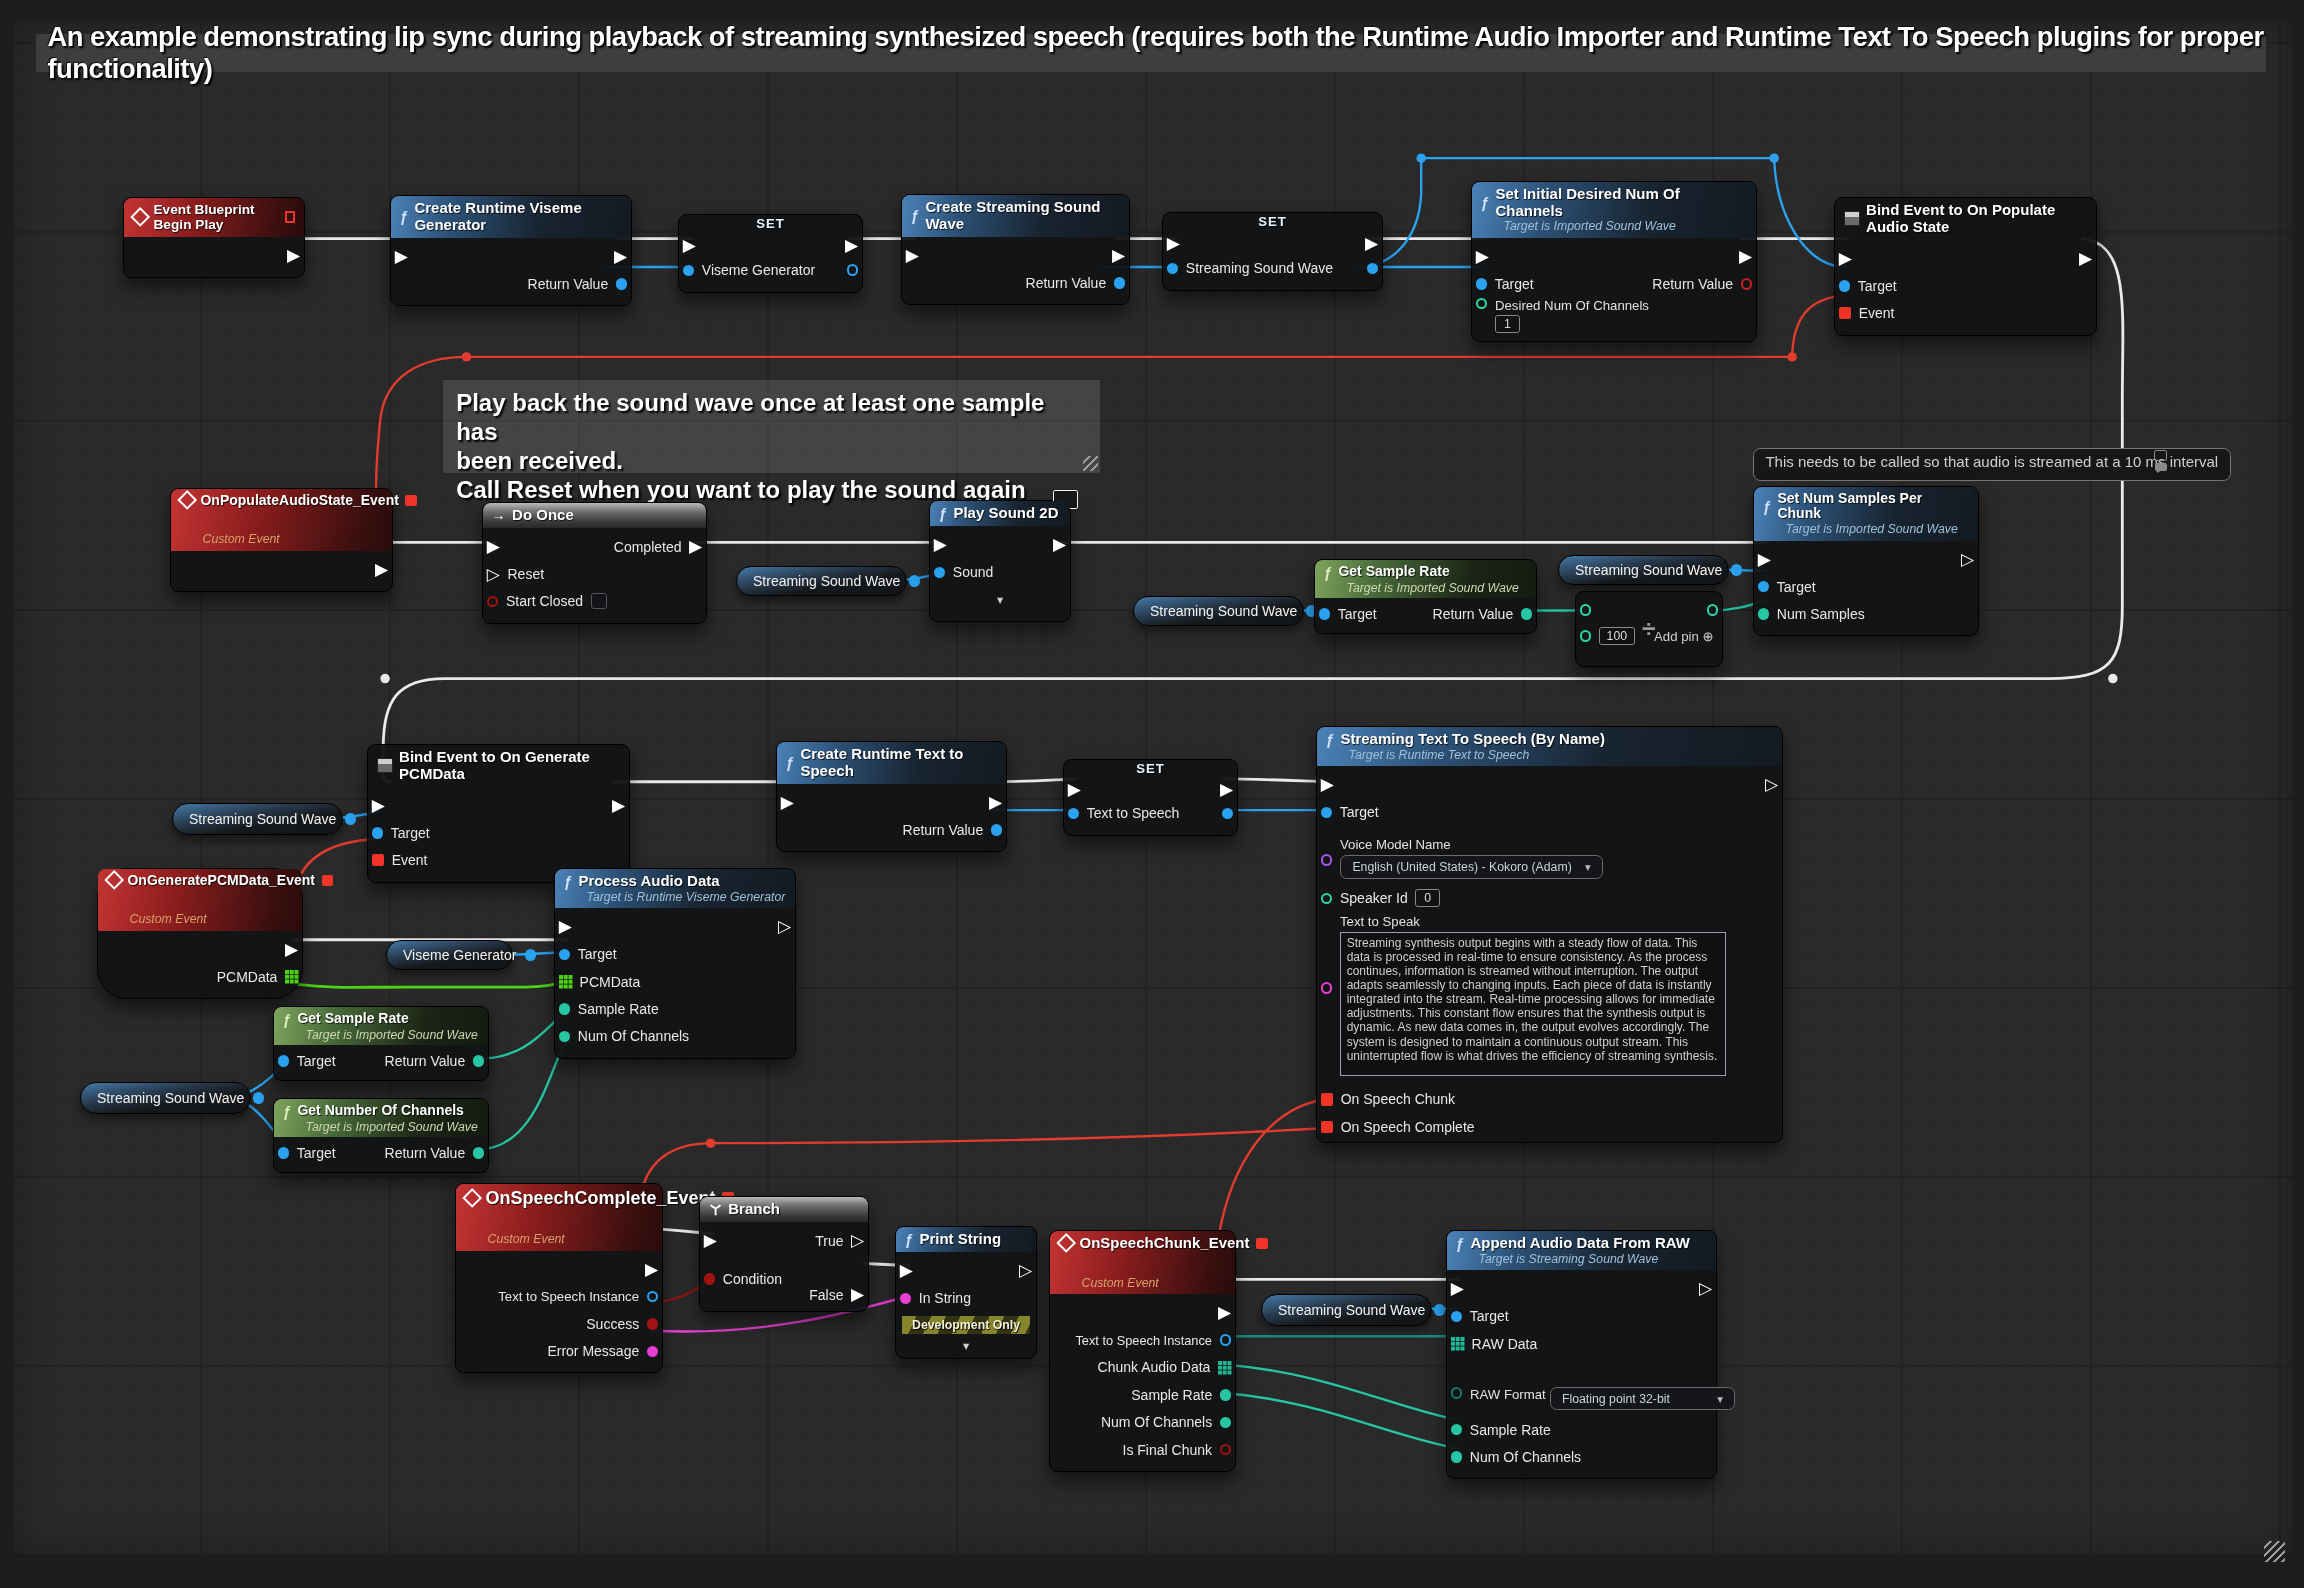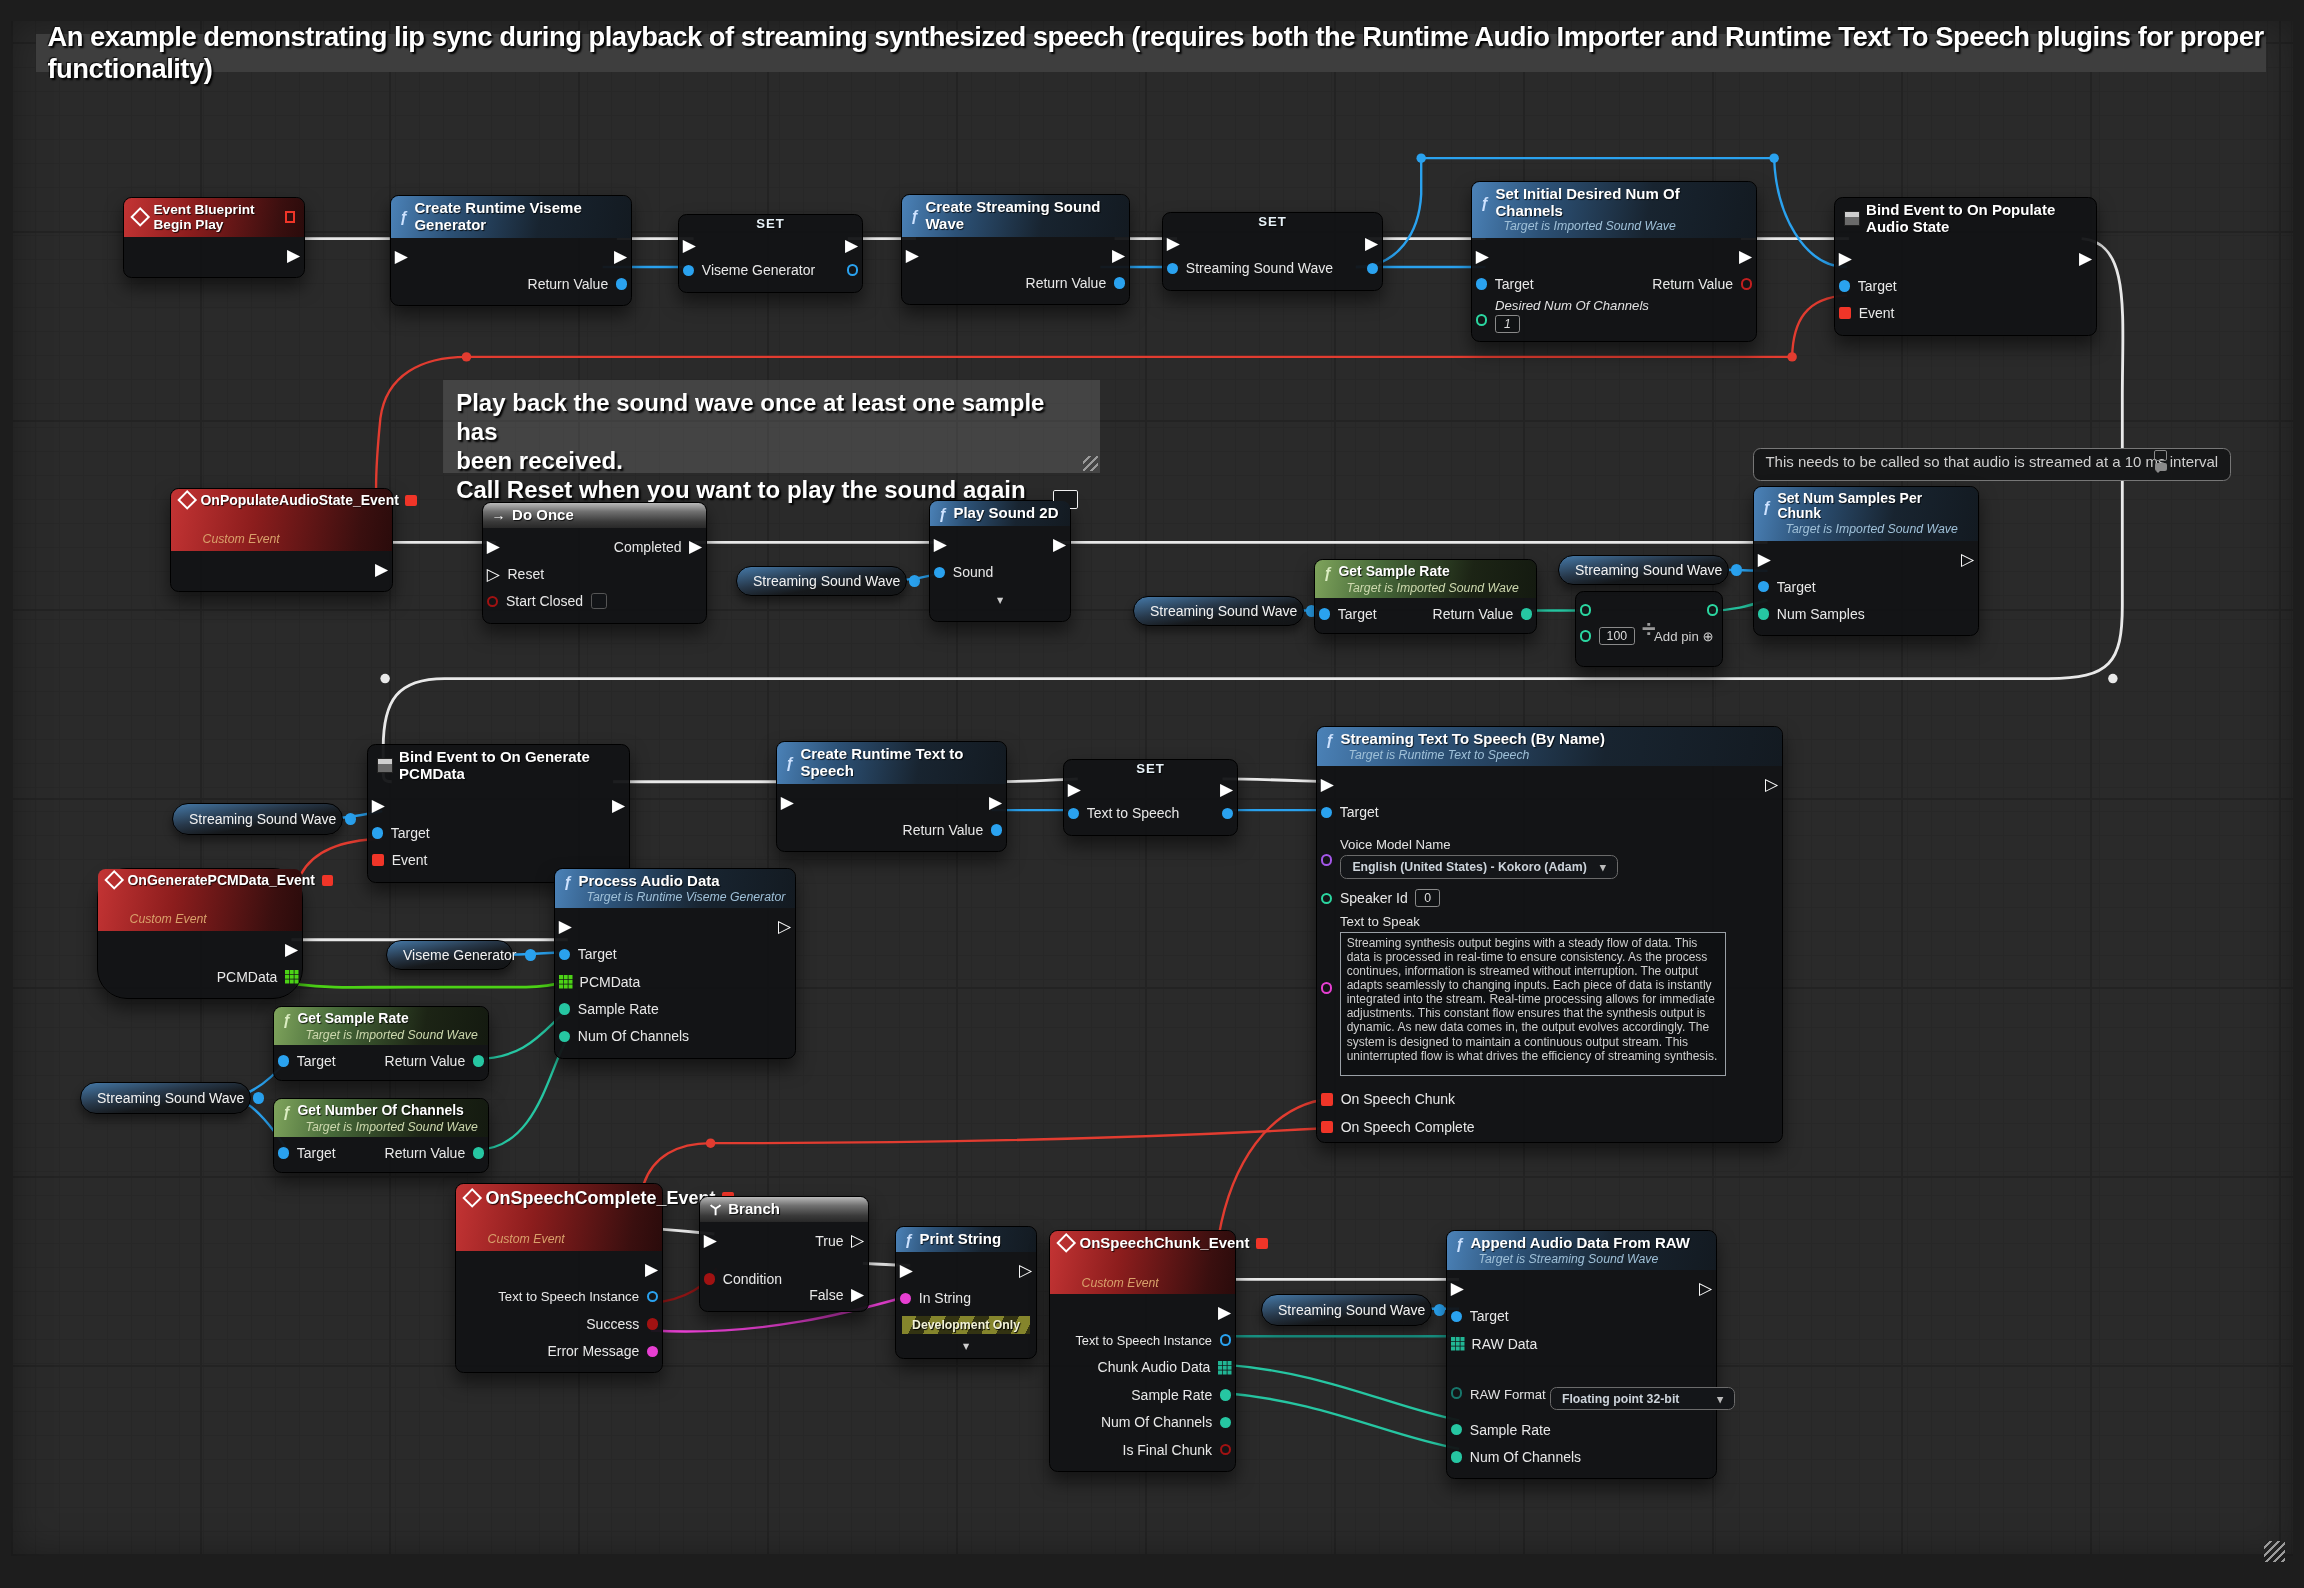--- a/index.html
+++ b/index.html
@@ -47,21 +47,21 @@
   .gridpin{width:13.2px;height:13.2px;position:relative;flex:0 0 auto;}
   .gridpin i{position:absolute;left:0;top:0;width:3.8px;height:3.8px;background:currentColor;
     box-shadow:4.7px 0 currentColor,9.5px 0 currentColor,0 4.7px currentColor,4.7px 4.7px currentColor,
     9.5px 4.7px currentColor,0 9.5px currentColor,4.7px 9.5px currentColor,9.5px 9.5px currentColor;}
   .ml{margin-left:-4.7px;} .mr{margin-right:-4.7px;}
   .pill{position:absolute;z-index:3;border-radius:16px;border:0.9px solid #000;
     background:linear-gradient(170deg,#4579a8 0%,#27384a 38%,#16191c 62%,#121416 100%);
     display:flex;align-items:center;gap:8.5px;padding:0 8.5px 0 16px;color:#f2f2f2;font-size:14px;
     box-shadow:0 5.7px 9.5px rgba(0,0,0,.45);box-sizing:border-box;}
   .dd{background:#141619;border:0.9px solid #6b6b6b;border-radius:6.6px;padding:3.8px 11.4px;font-size:12.3px;
-    color:#ccd3da;display:flex;align-items:flex-start;gap:13.2px;white-space:nowrap;font-weight:bold;}
+    color:#ccd3da;display:flex;align-items:flex-start;gap:13.2px;white-space:nowrap;}
   .dd .chev{font-size:11.4px;color:#bbb;}
   .ibox{border:0.9px solid #8a8a8a;background:#101214;border-radius:2.8px;padding:0.9px 6.6px;font-size:12.3px;
     color:#ddd;min-width:9.5px;text-align:center;}
   .chk{width:14px;height:14px;border:0.9px solid #555;background:#121417;border-radius:2.8px;}
   .lbl{white-space:nowrap;}
   .flabel{font-size:13.2px;color:#e2e2e2;white-space:nowrap;}
   .ta{border:0.9px solid #9aa0a6;background:#0e1012;color:#cfcfcf;font-size:12px;line-height:1.18;
     padding:2.8px 5.7px;box-sizing:border-box;}
   .ficon{font-size:15px;font-weight:bold;font-style:italic;color:#cfe3ff;}
   .h-pure .ficon{color:#dcedc2;}
@@ -291,21 +291,21 @@
     <div class="row dual">
         <span style="display:flex;align-items:center;gap:7.6px;">
           <span class="cpin ml" style="background:#2aa2ef;"></span>
           <span class="lbl">Target</span>
         </span>
       <span style="display:flex;align-items:center;gap:7.6px;">
           <span class="lbl">Return Value</span>
           <span class="cpin hollow mr" style="border-color:#c21f1f;"></span>
         </span>
       </div>
-    <div class="row" style="align-items:flex-end;font-style:italic;">
+    <div class="row" style="align-items:flex-start;">
       <span class="cpin hollow ml" style="border-color:#2bd6a0;margin-bottom:7.6px;"></span>
       <span style="display:flex;flex-direction:column;gap:2.8px;">
         <span class="flabel">Desired Num Of Channels</span>
         <span class="ibox" style="align-self:flex-start;">1</span>
       </span>
     </div>
   </div>
 </div>
 
 <div class="node" style="left:1834px;top:197px;width:263px;">

